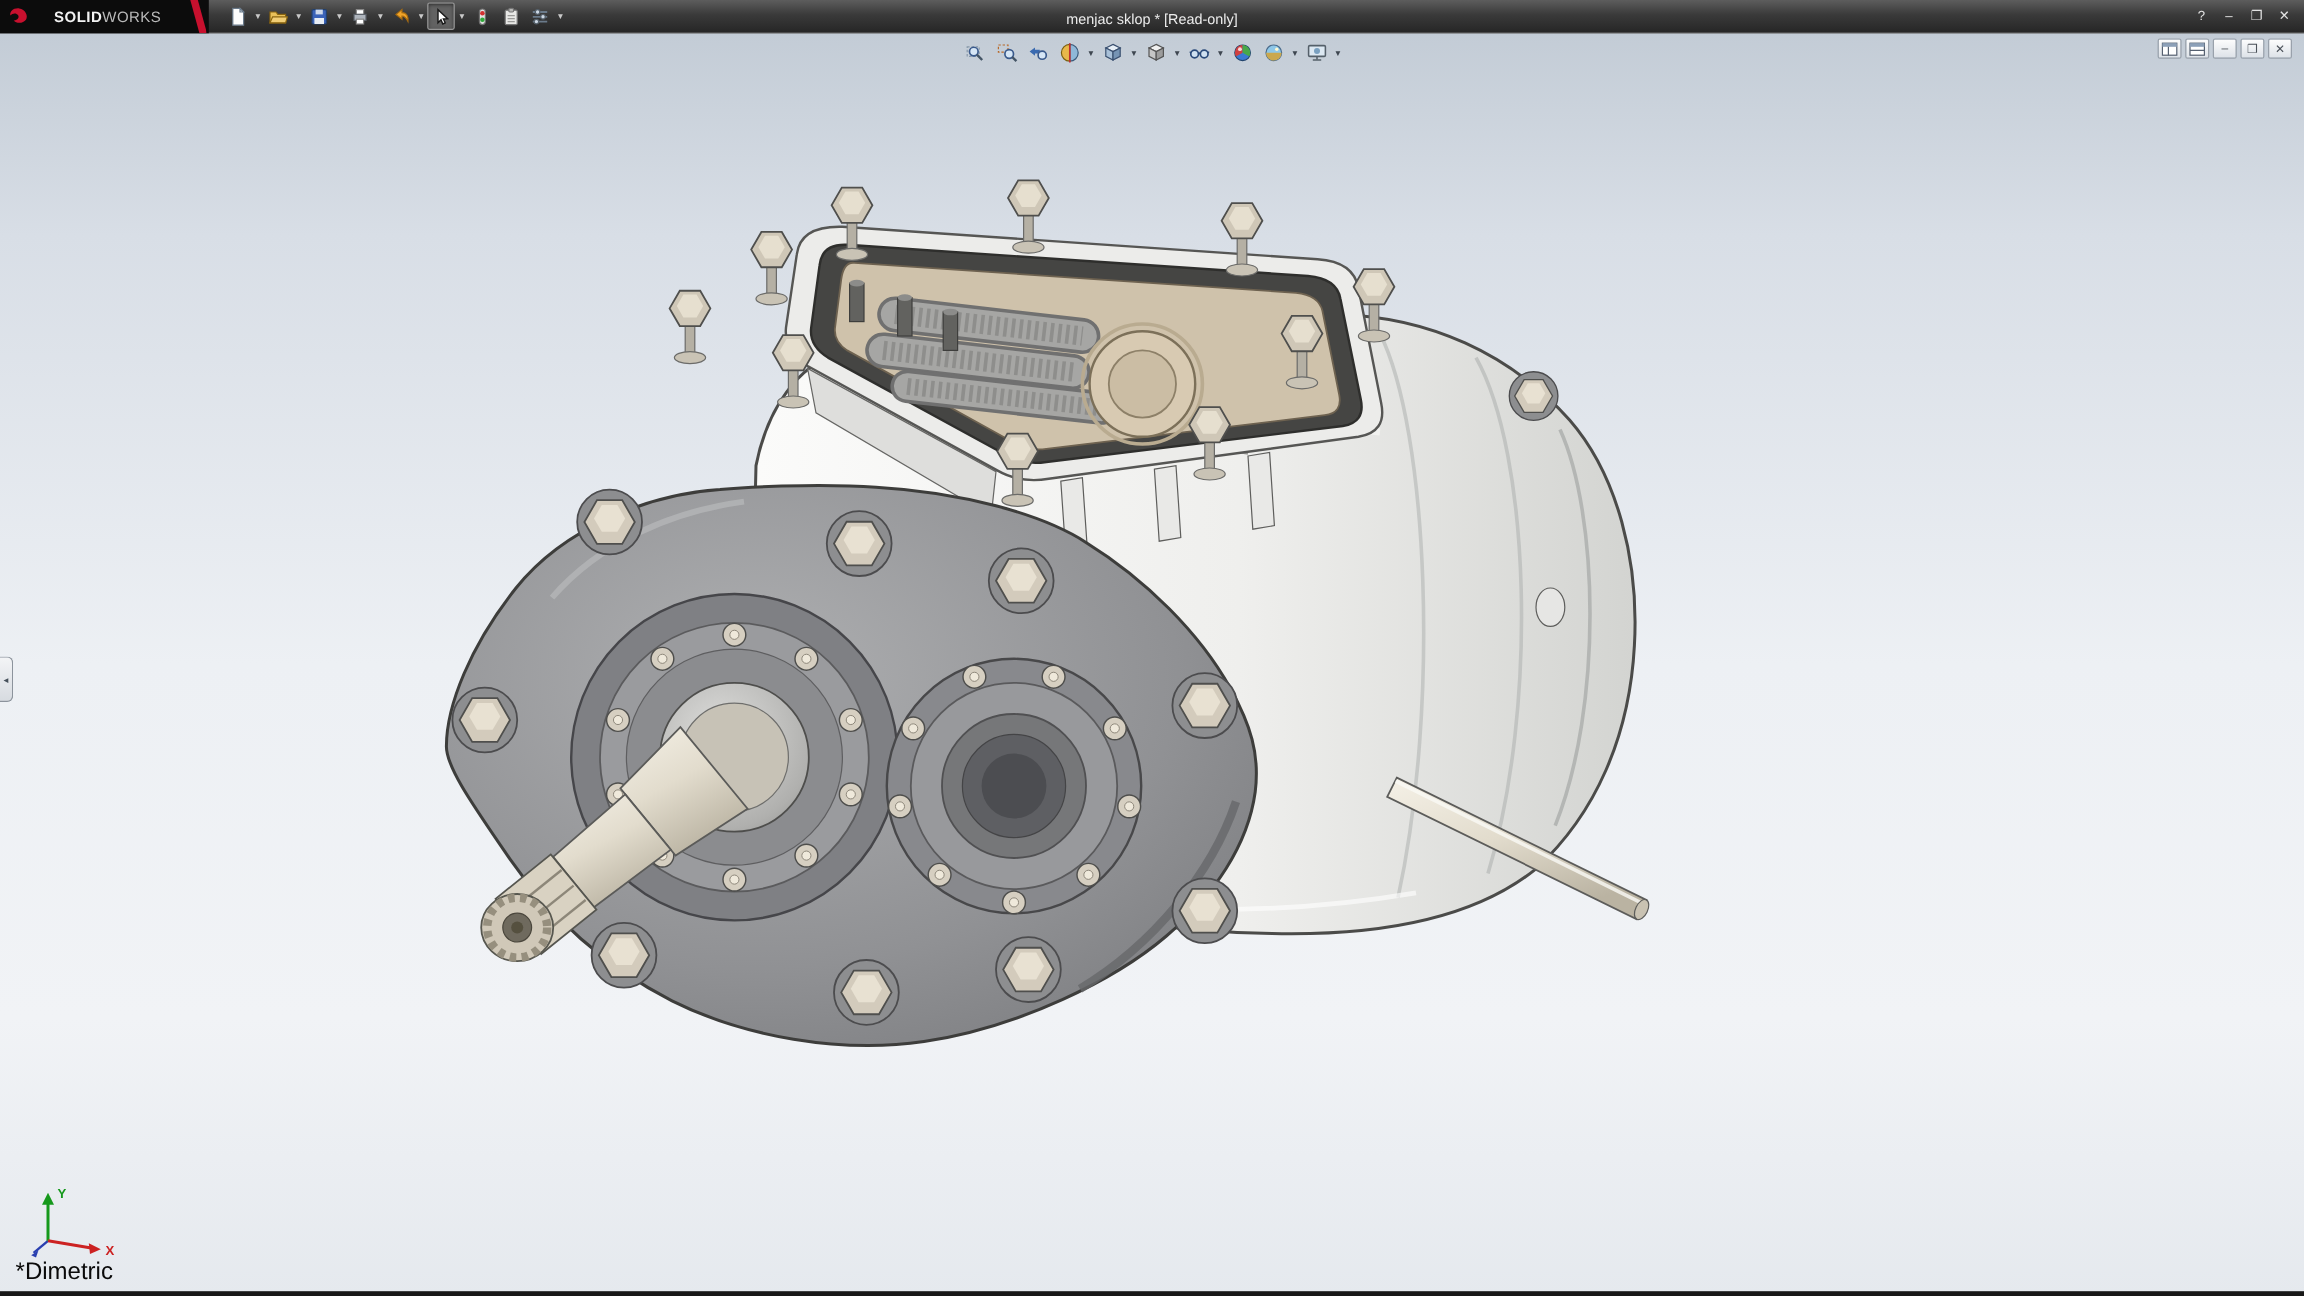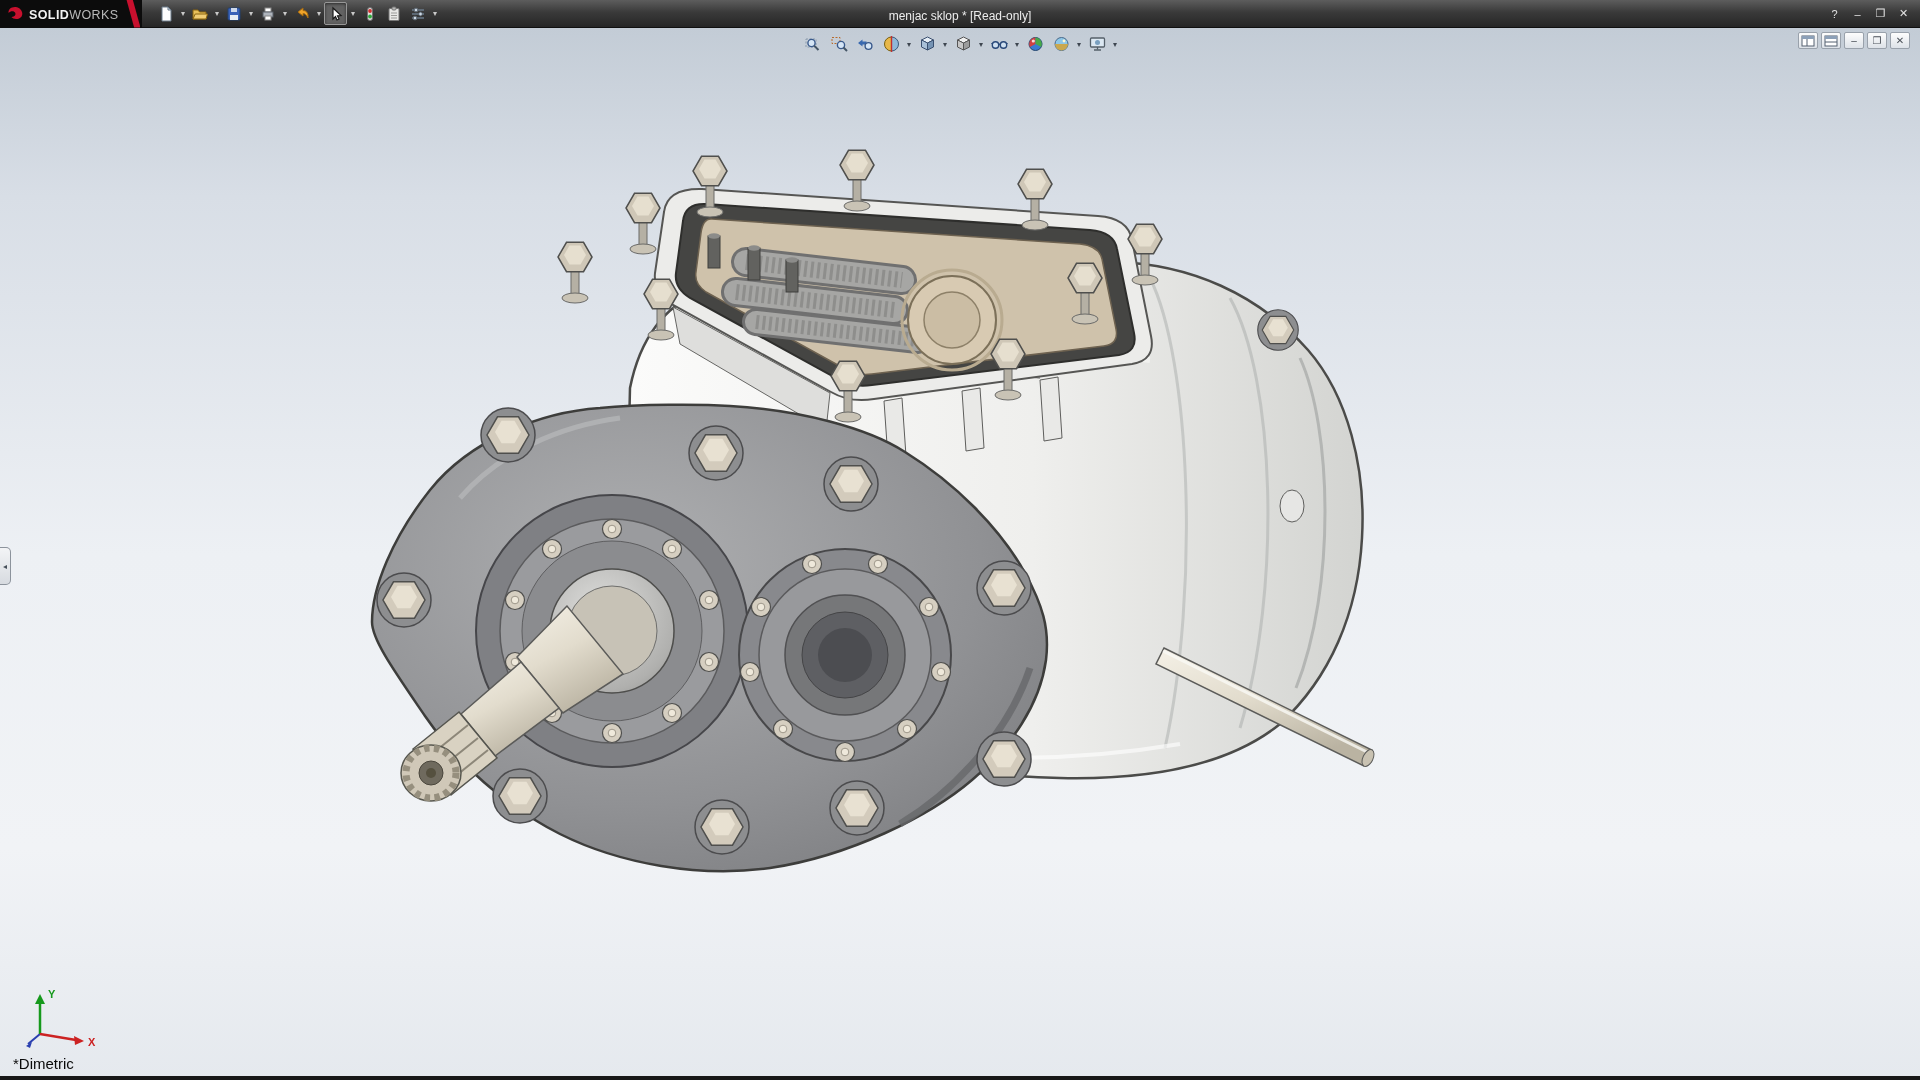--- a/index.html
+++ b/index.html
@@ -5,21 +5,21 @@
   * { margin:0; padding:0; box-sizing:border-box; }
   html,body { width:1920px; height:1080px; overflow:hidden;
     font-family:"Liberation Sans", sans-serif; background:#fff; }
   .app { position:relative; width:1920px; height:1080px; }
 
   
   .titlebar { position:absolute; top:0; left:0; right:0; height:28px;
     background:linear-gradient(#5d5d5d, #3a3a3a 45%, #262626);
     border-bottom:1px solid #101010; display:flex; align-items:center; }
   .brand { height:28px; background:#0c0c0c; display:flex; align-items:center;
-    padding:0 2px 0 7px; gap:5px; flex:0 0 auto; }
+    padding:0 2px 0 7px; gap:21px; flex:0 0 auto; }
   .brand-prefix { color:#f2f2f2; font-weight:bold; font-size:12.5px; letter-spacing:.4px; }
   .brand-suffix { color:#b9b9b9; font-size:12.5px; letter-spacing:.4px; }
   .brand-wedge { width:14px; height:28px; background:#c8102e;
     clip-path:polygon(0 0, 45% 0, 100% 100%, 55% 100%); margin-left:3px; }
   .tools { display:flex; align-items:center; margin-left:12px; gap:1px; }
   .t-btn { width:23px; height:23px; display:flex; align-items:center; justify-content:center;
     background:transparent; border:1px solid transparent; border-radius:2px; }
   .t-btn.active { background:#626262; border-color:#979797;
     box-shadow:inset 0 1px 3px rgba(0,0,0,.55); }
   .drop { color:#c9c9c9; font-size:8px; width:9px; text-align:center; line-height:23px; }
@@ -45,21 +45,21 @@
   .docbtn { width:20px; height:17px; display:flex; align-items:center; justify-content:center;
     color:#4a5058; font-size:10px; background:linear-gradient(#fdfdfd,#dde2e8);
     border:1px solid #99a1ab; border-radius:2px; }
 
   .edge-tab { position:absolute; left:0; top:519px; width:11px; height:38px;
     background:linear-gradient(#f3f4f6,#d7dbe0); border:1px solid #8c939c; border-left:none;
     border-radius:0 5px 5px 0; display:flex; align-items:center; justify-content:center;
     color:#46505a; font-size:8px; }
 
   .triad { position:absolute; left:18px; bottom:26px; }
-  .view-label { position:absolute; left:13px; bottom:8px; font-size:15px; color:#0a0a0a; }
+  .view-label { position:absolute; left:13px; bottom:8px; font-size:20px; color:#0a0a0a; }
   .bottom-edge { position:absolute; left:0; right:0; bottom:0; height:4px; background:#181818; }
 </style>
 </head>
 <body>
 
 <div class="app">
 
   <div class="titlebar">
     <div class="brand">
       <svg width="17" height="15" viewBox="0 0 17 15">

